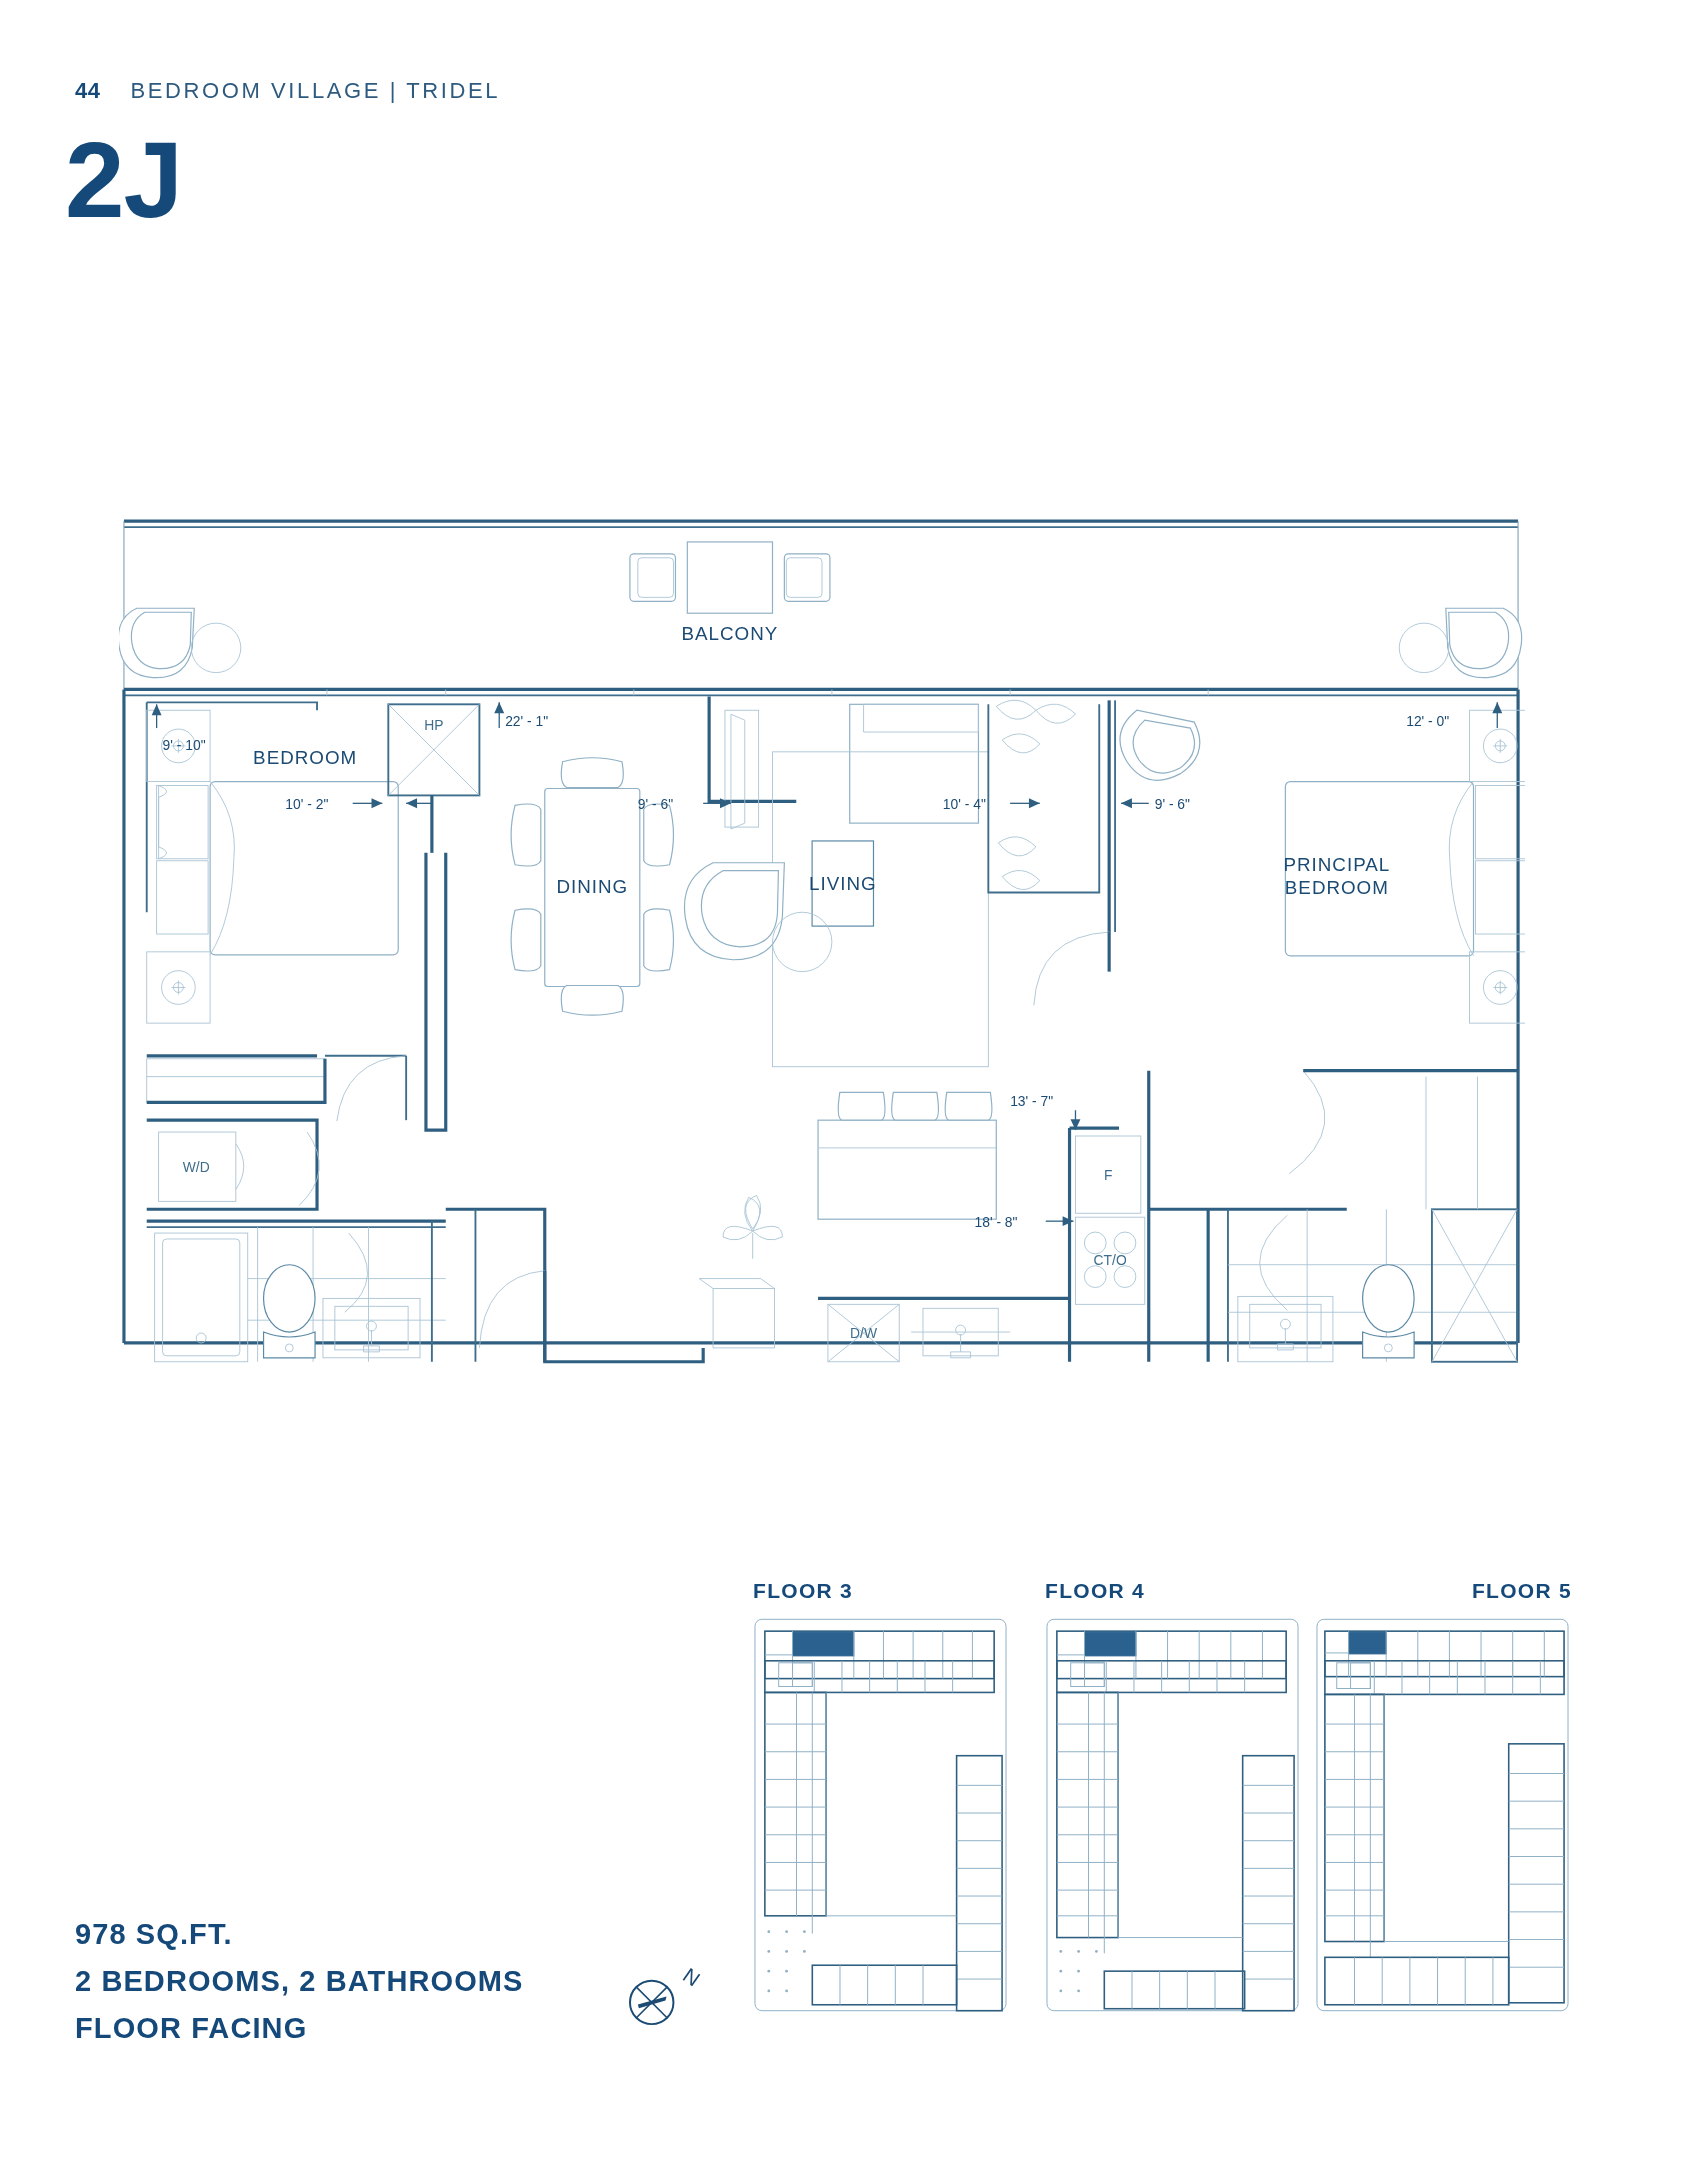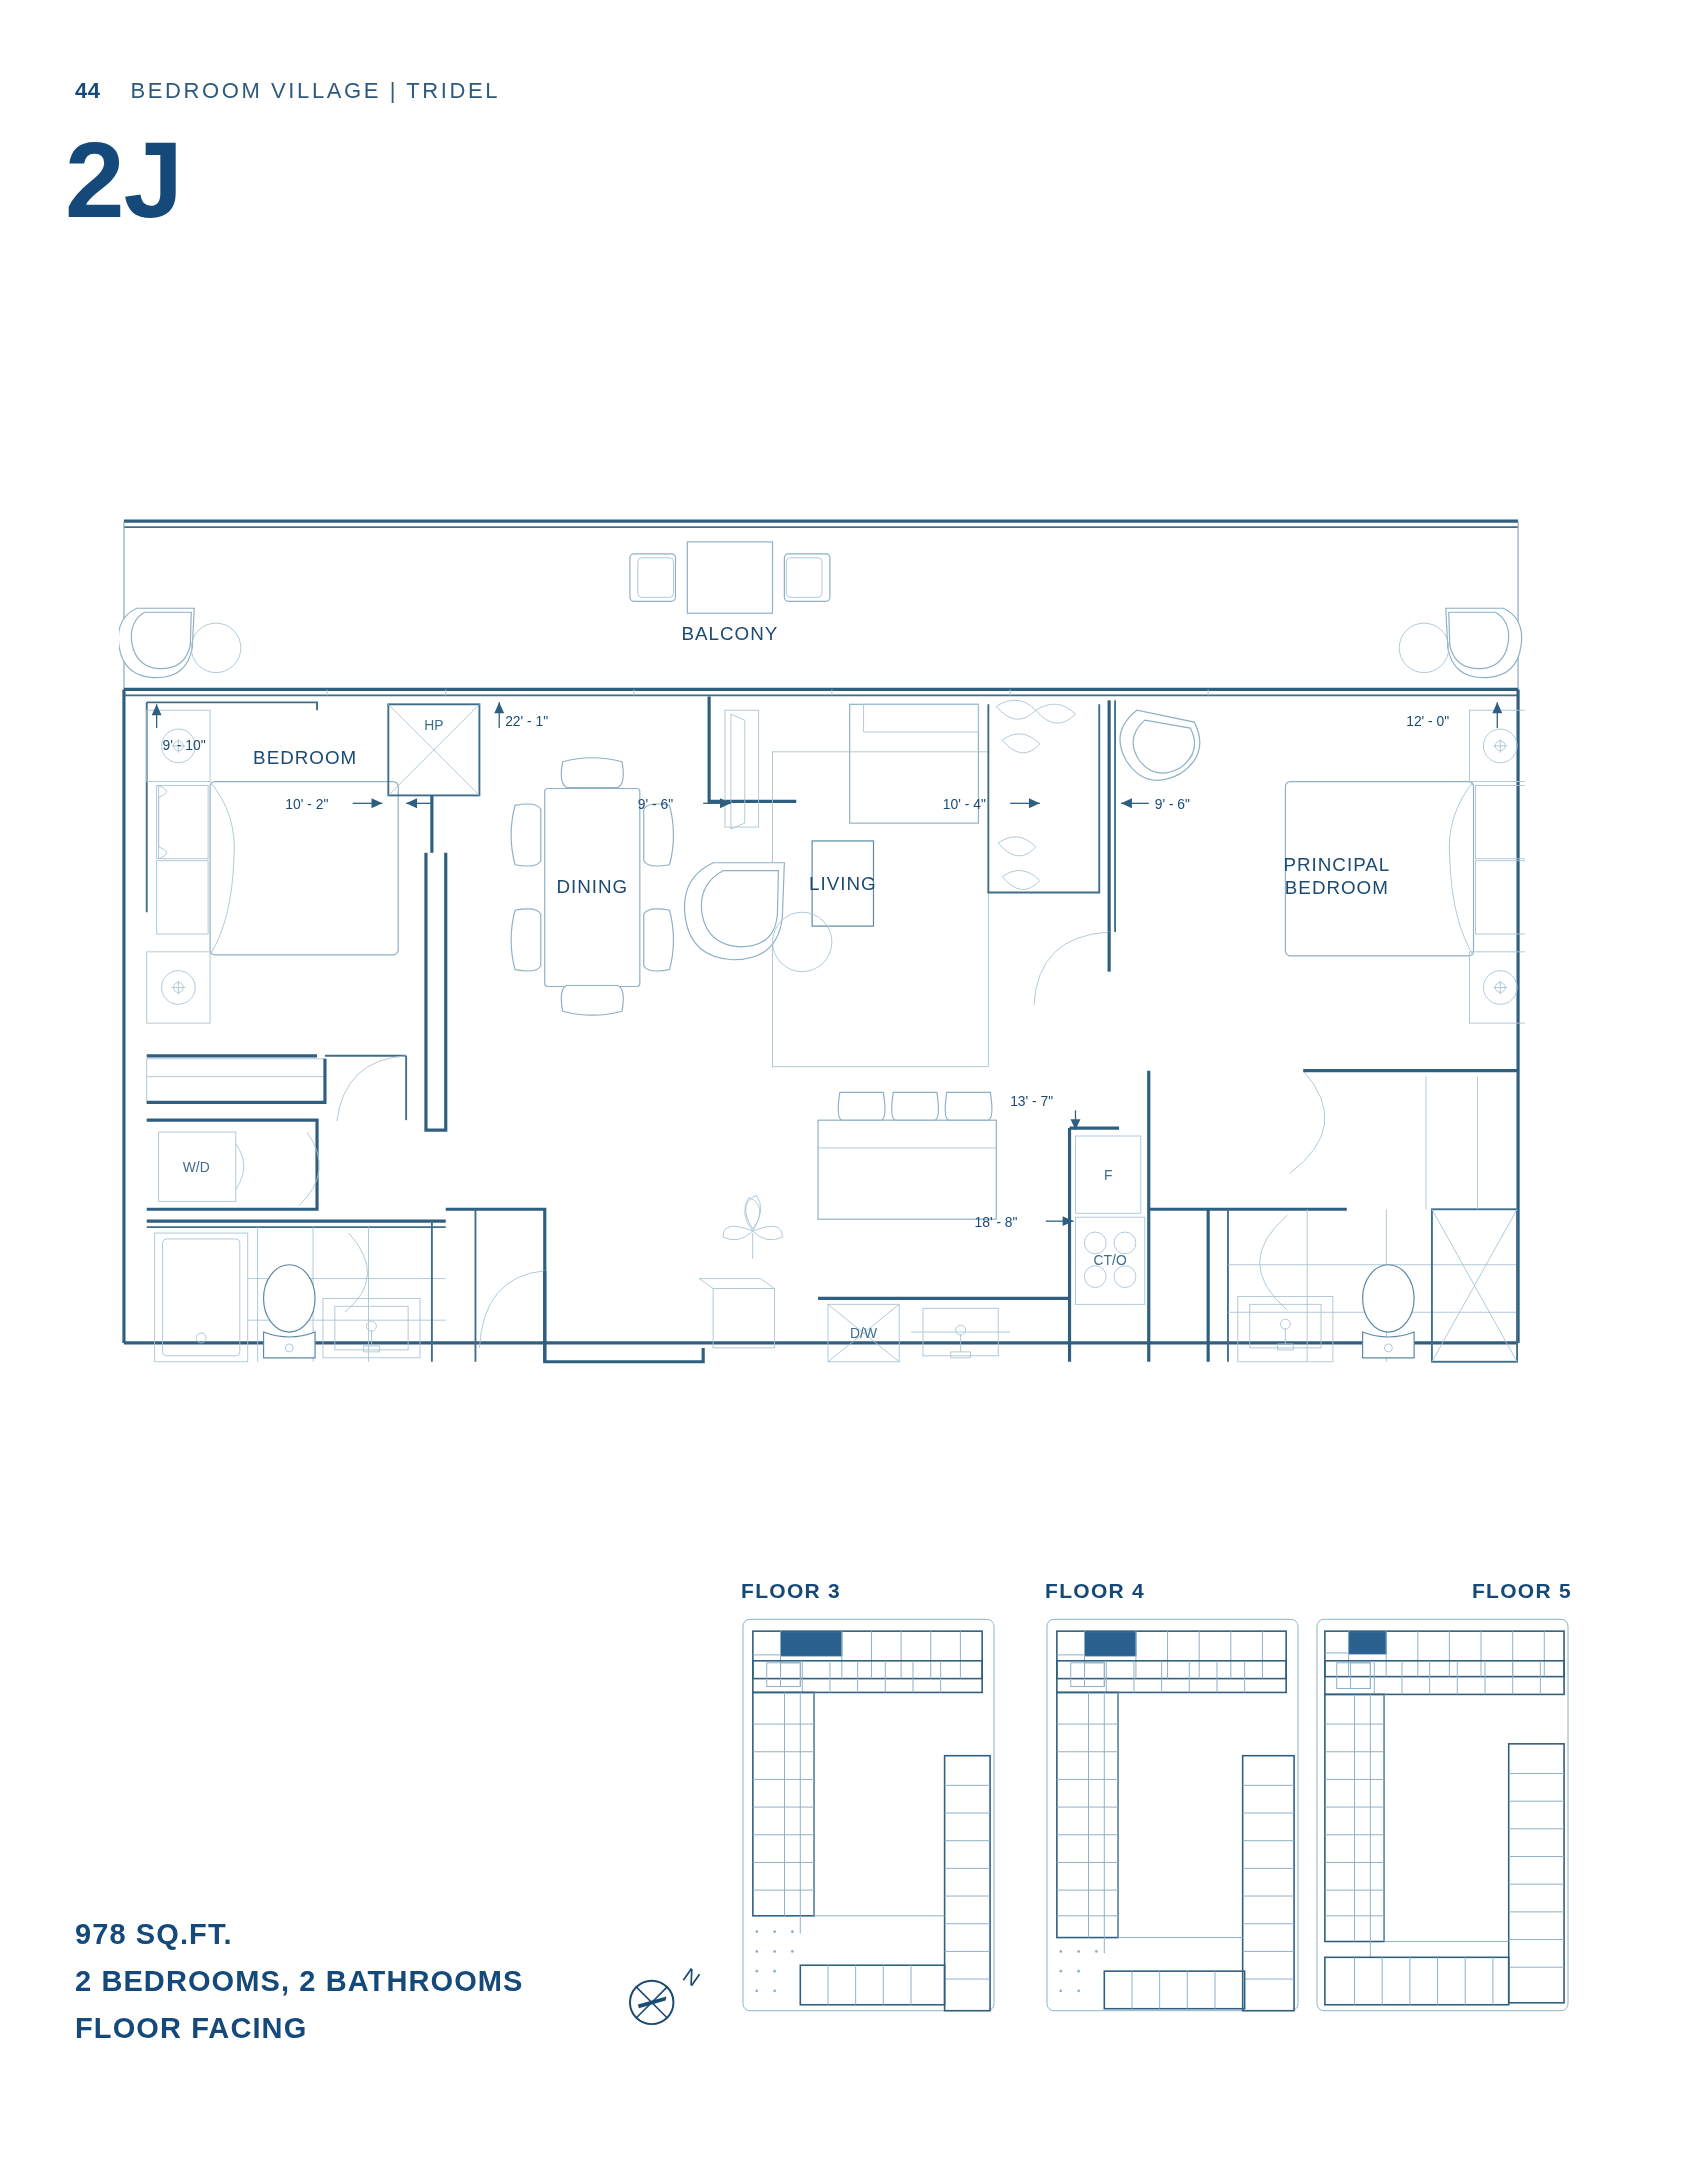--- a/index.html
+++ b/index.html
@@ -26,21 +26,21 @@
   }
 
   
   .drawing{position:absolute;left:119px;top:516px;width:1406px;height:941px;}
   svg{display:block;}
 
   
   .keyplans{position:absolute;left:741px;top:1579px;width:792px;height:455px;}
   .kp{position:absolute;top:0;width:257px;}
   .kp-label{font-size:21px;font-weight:bold;letter-spacing:1.3px;color:#15497a;margin-bottom:14px;}
-  .kp1{left:0;}
+  .kp1{left:12px;}
   .kp2{left:304px;}
   .kp3{left:574px;text-align:right;}
 
   
   .specs{position:absolute;left:75px;top:1911px;font-size:29px;font-weight:bold;
          letter-spacing:1.1px;line-height:1.62;color:#15497a;}
   .specs div{white-space:nowrap;}
 
   .compass{position:absolute;left:624px;top:1955px;width:89px;height:79px;}
 </style>

